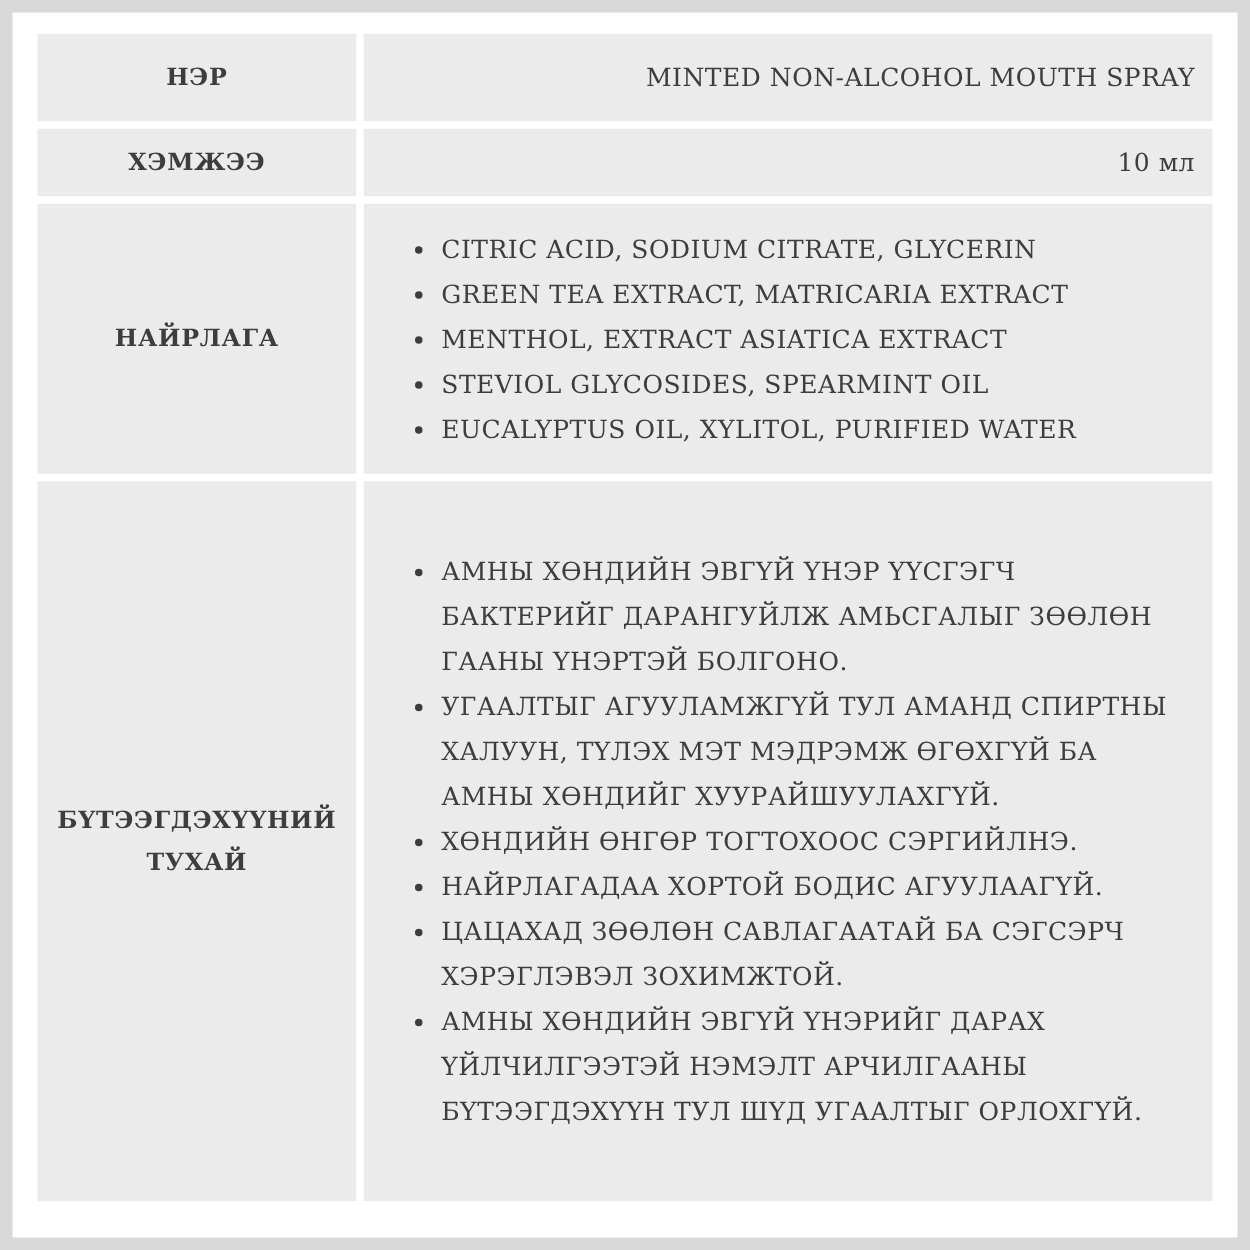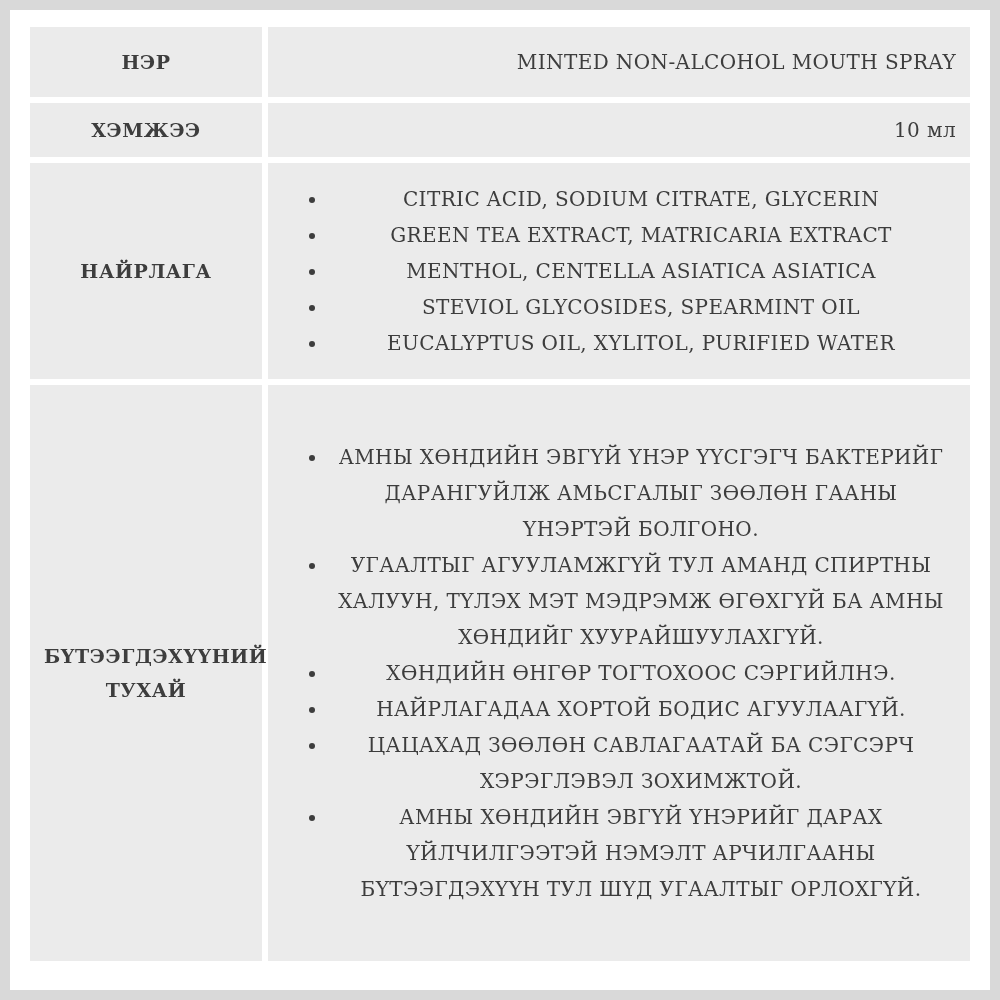--- a/index.html
+++ b/index.html
@@ -29,21 +29,21 @@
     border-collapse: separate;
     border-spacing: 6px;
     table-layout: fixed;
   }
   td {
     background: var(--cell-color);
     color: var(--text-color);
     vertical-align: middle;
   }
   td.label-cell {
-    width: 232px;
+    width: 255px;
     text-align: center;
     font-weight: 700;
     font-size: 19px;
     letter-spacing: 0.6px;
     line-height: 34px;
     padding: 8px 14px;
   }
   td.value-cell {
     font-size: 20px;
     letter-spacing: 0.4px;
@@ -53,21 +53,21 @@
     text-align: right;
   }
   tr.r0 td { height: 70px; }
   tr.r1 td { height: 54px; margin-top: 16px; }
   tr.r2 td { height: 216px; }
   tr.r3 td { height: 576px; margin-top: 19px; }
   ul.bullets {
     margin: 0;
     padding-left: 46px;
     padding-right: 4px;
-    text-align: center;
+    text-align: left;
     list-style-type: disc;
   }
   ul.bullets li {
     line-height: 36px;
     padding-left: 2px;
   }
 </style>
 </head>
 <body>
 
@@ -81,21 +81,21 @@
       <tr class="r1">
         <td class="label-cell">ХЭМЖЭЭ</td>
         <td class="value-cell value-center">10 мл</td>
       </tr>
       <tr class="r2">
         <td class="label-cell">НАЙРЛАГА</td>
         <td class="value-cell">
           <ul class="bullets">
             <li>CITRIC ACID, SODIUM CITRATE, GLYCERIN</li>
             <li>GREEN TEA EXTRACT, MATRICARIA EXTRACT</li>
-            <li>MENTHOL, CENTELLA ASIATICA ASIATICA</li>
+            <li>MENTHOL, EXTRACT ASIATICA EXTRACT</li>
             <li>STEVIOL GLYCOSIDES, SPEARMINT OIL</li>
             <li>EUCALYPTUS OIL, XYLITOL, PURIFIED WATER</li>
           </ul>
         </td>
       </tr>
       <tr class="r3">
         <td class="label-cell">БҮТЭЭГДЭХҮҮНИЙ ТУХАЙ</td>
         <td class="value-cell">
           <ul class="bullets">
             <li>АМНЫ ХӨНДИЙН ЭВГҮЙ ҮНЭР ҮҮСГЭГЧ БАКТЕРИЙГ ДАРАНГУЙЛЖ АМЬСГАЛЫГ ЗӨӨЛӨН ГААНЫ ҮНЭРТЭЙ БОЛГОНО.</li>

